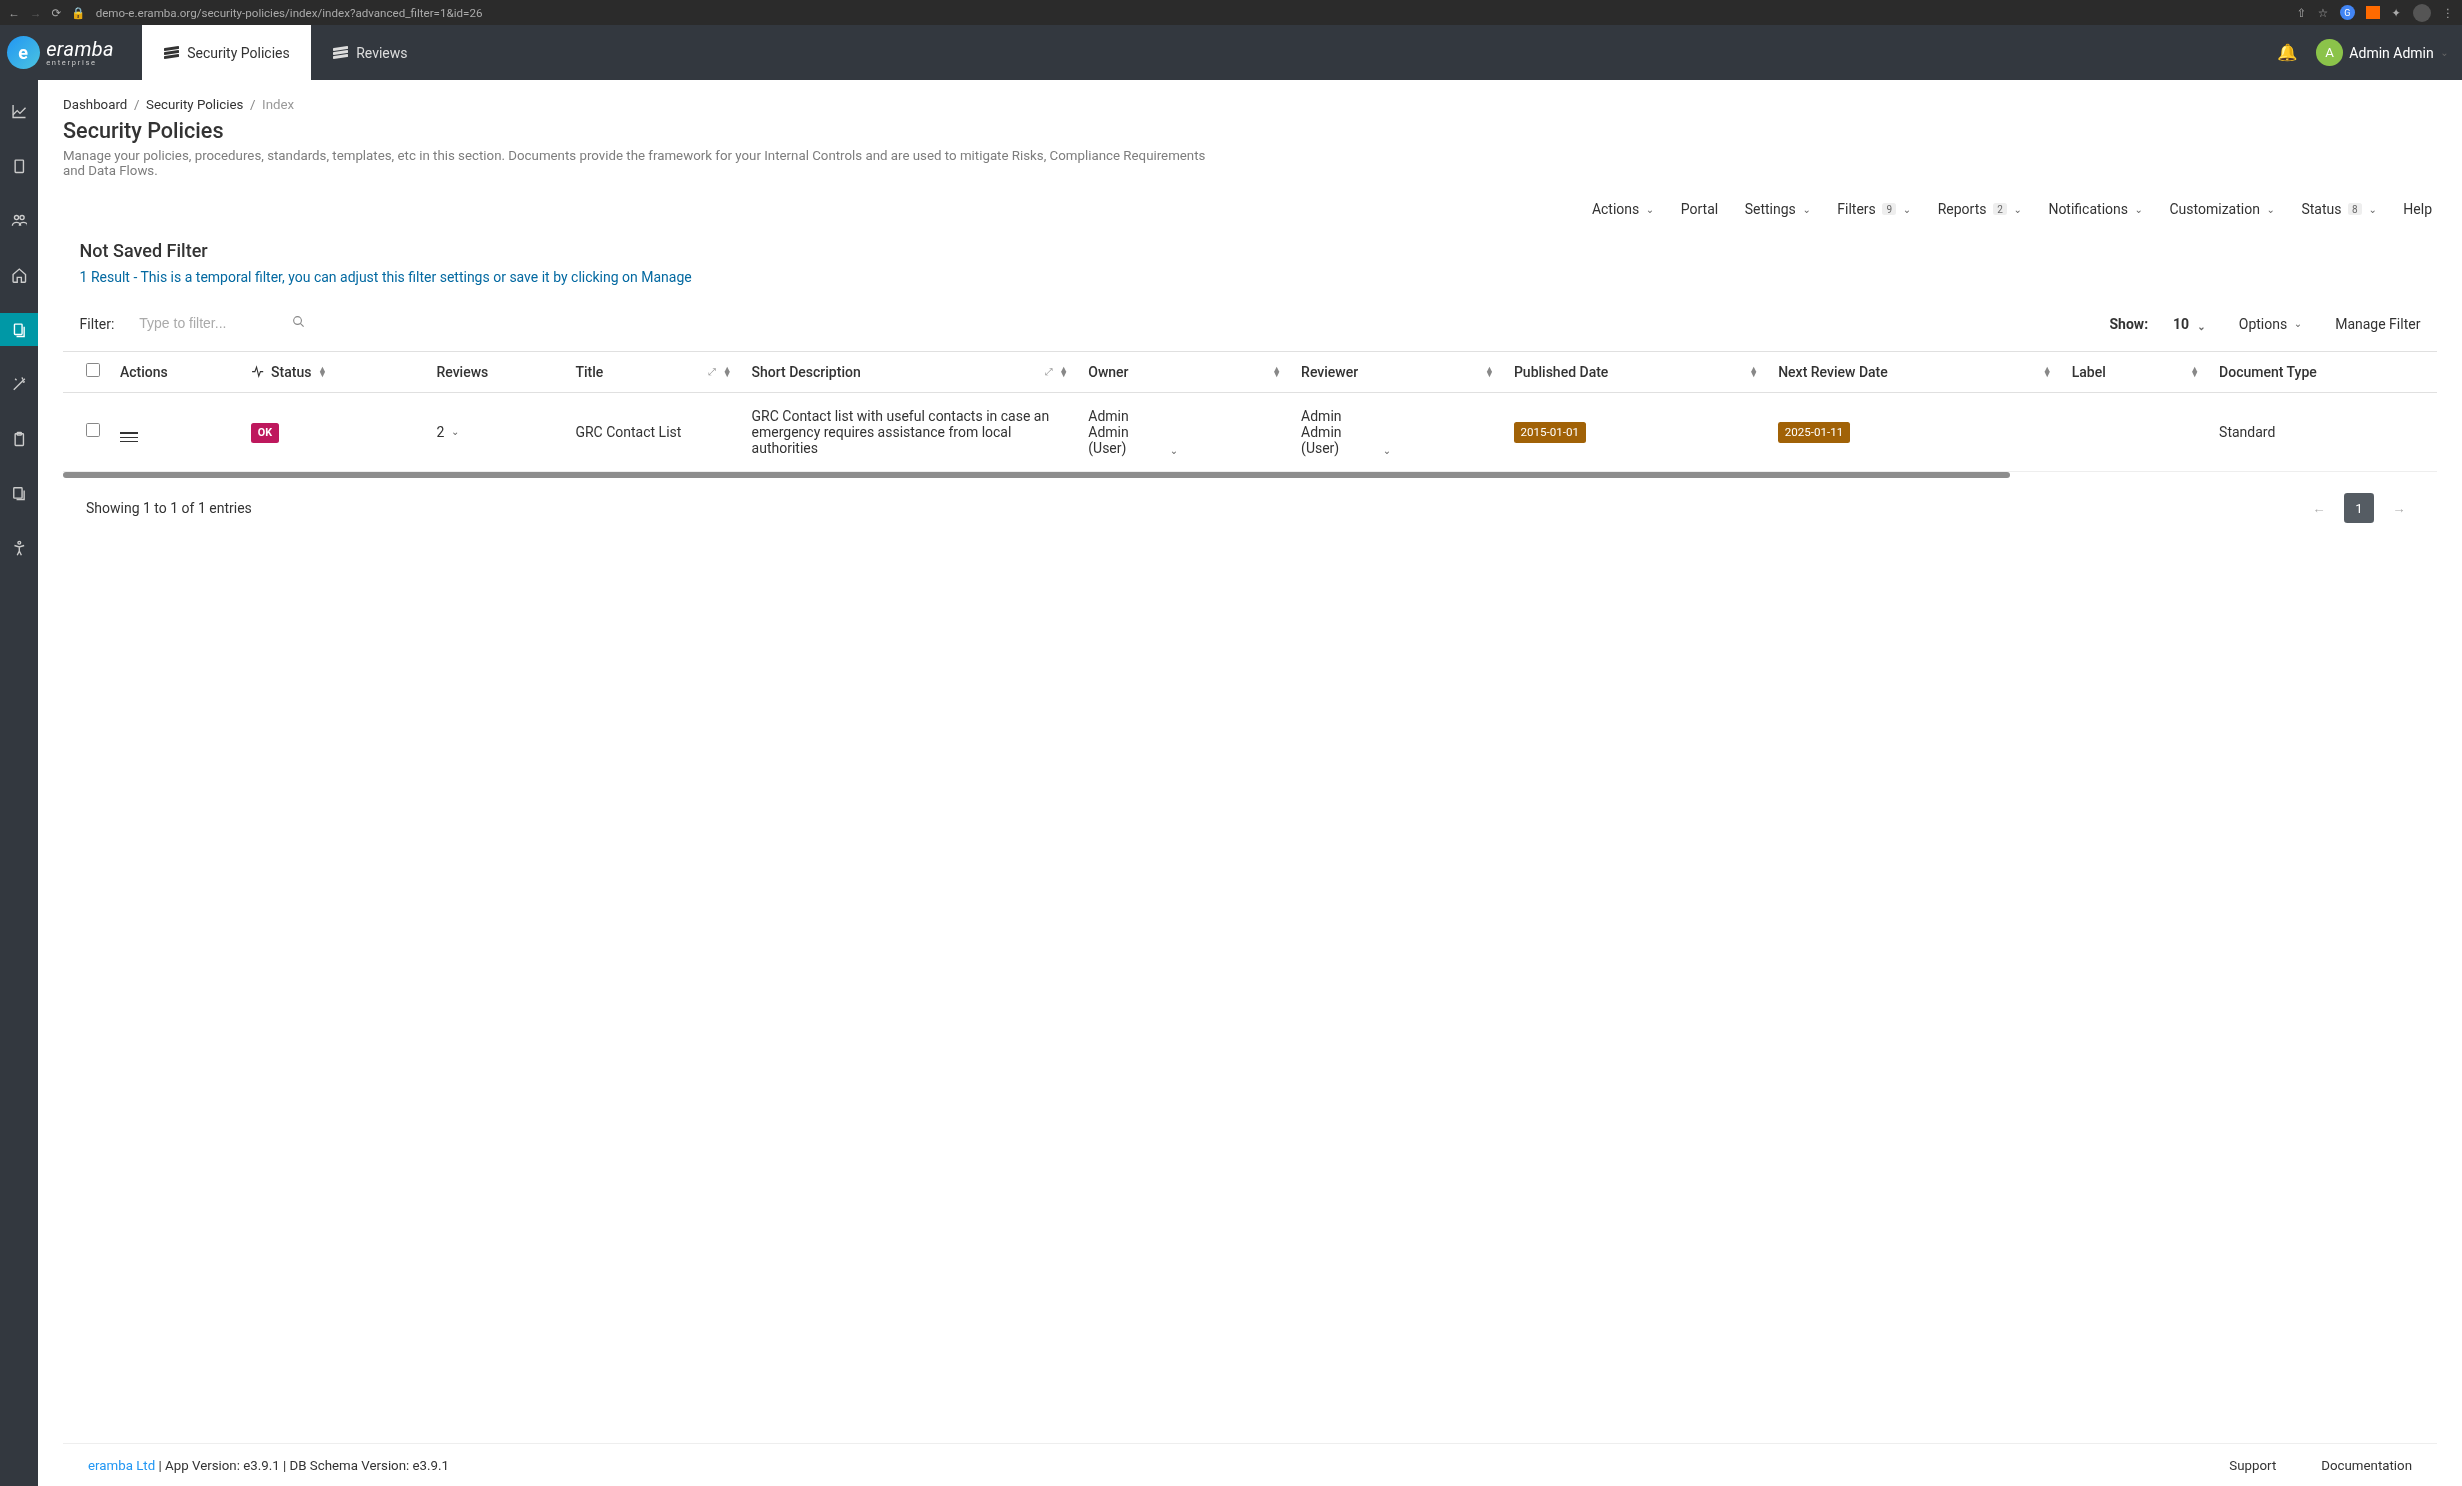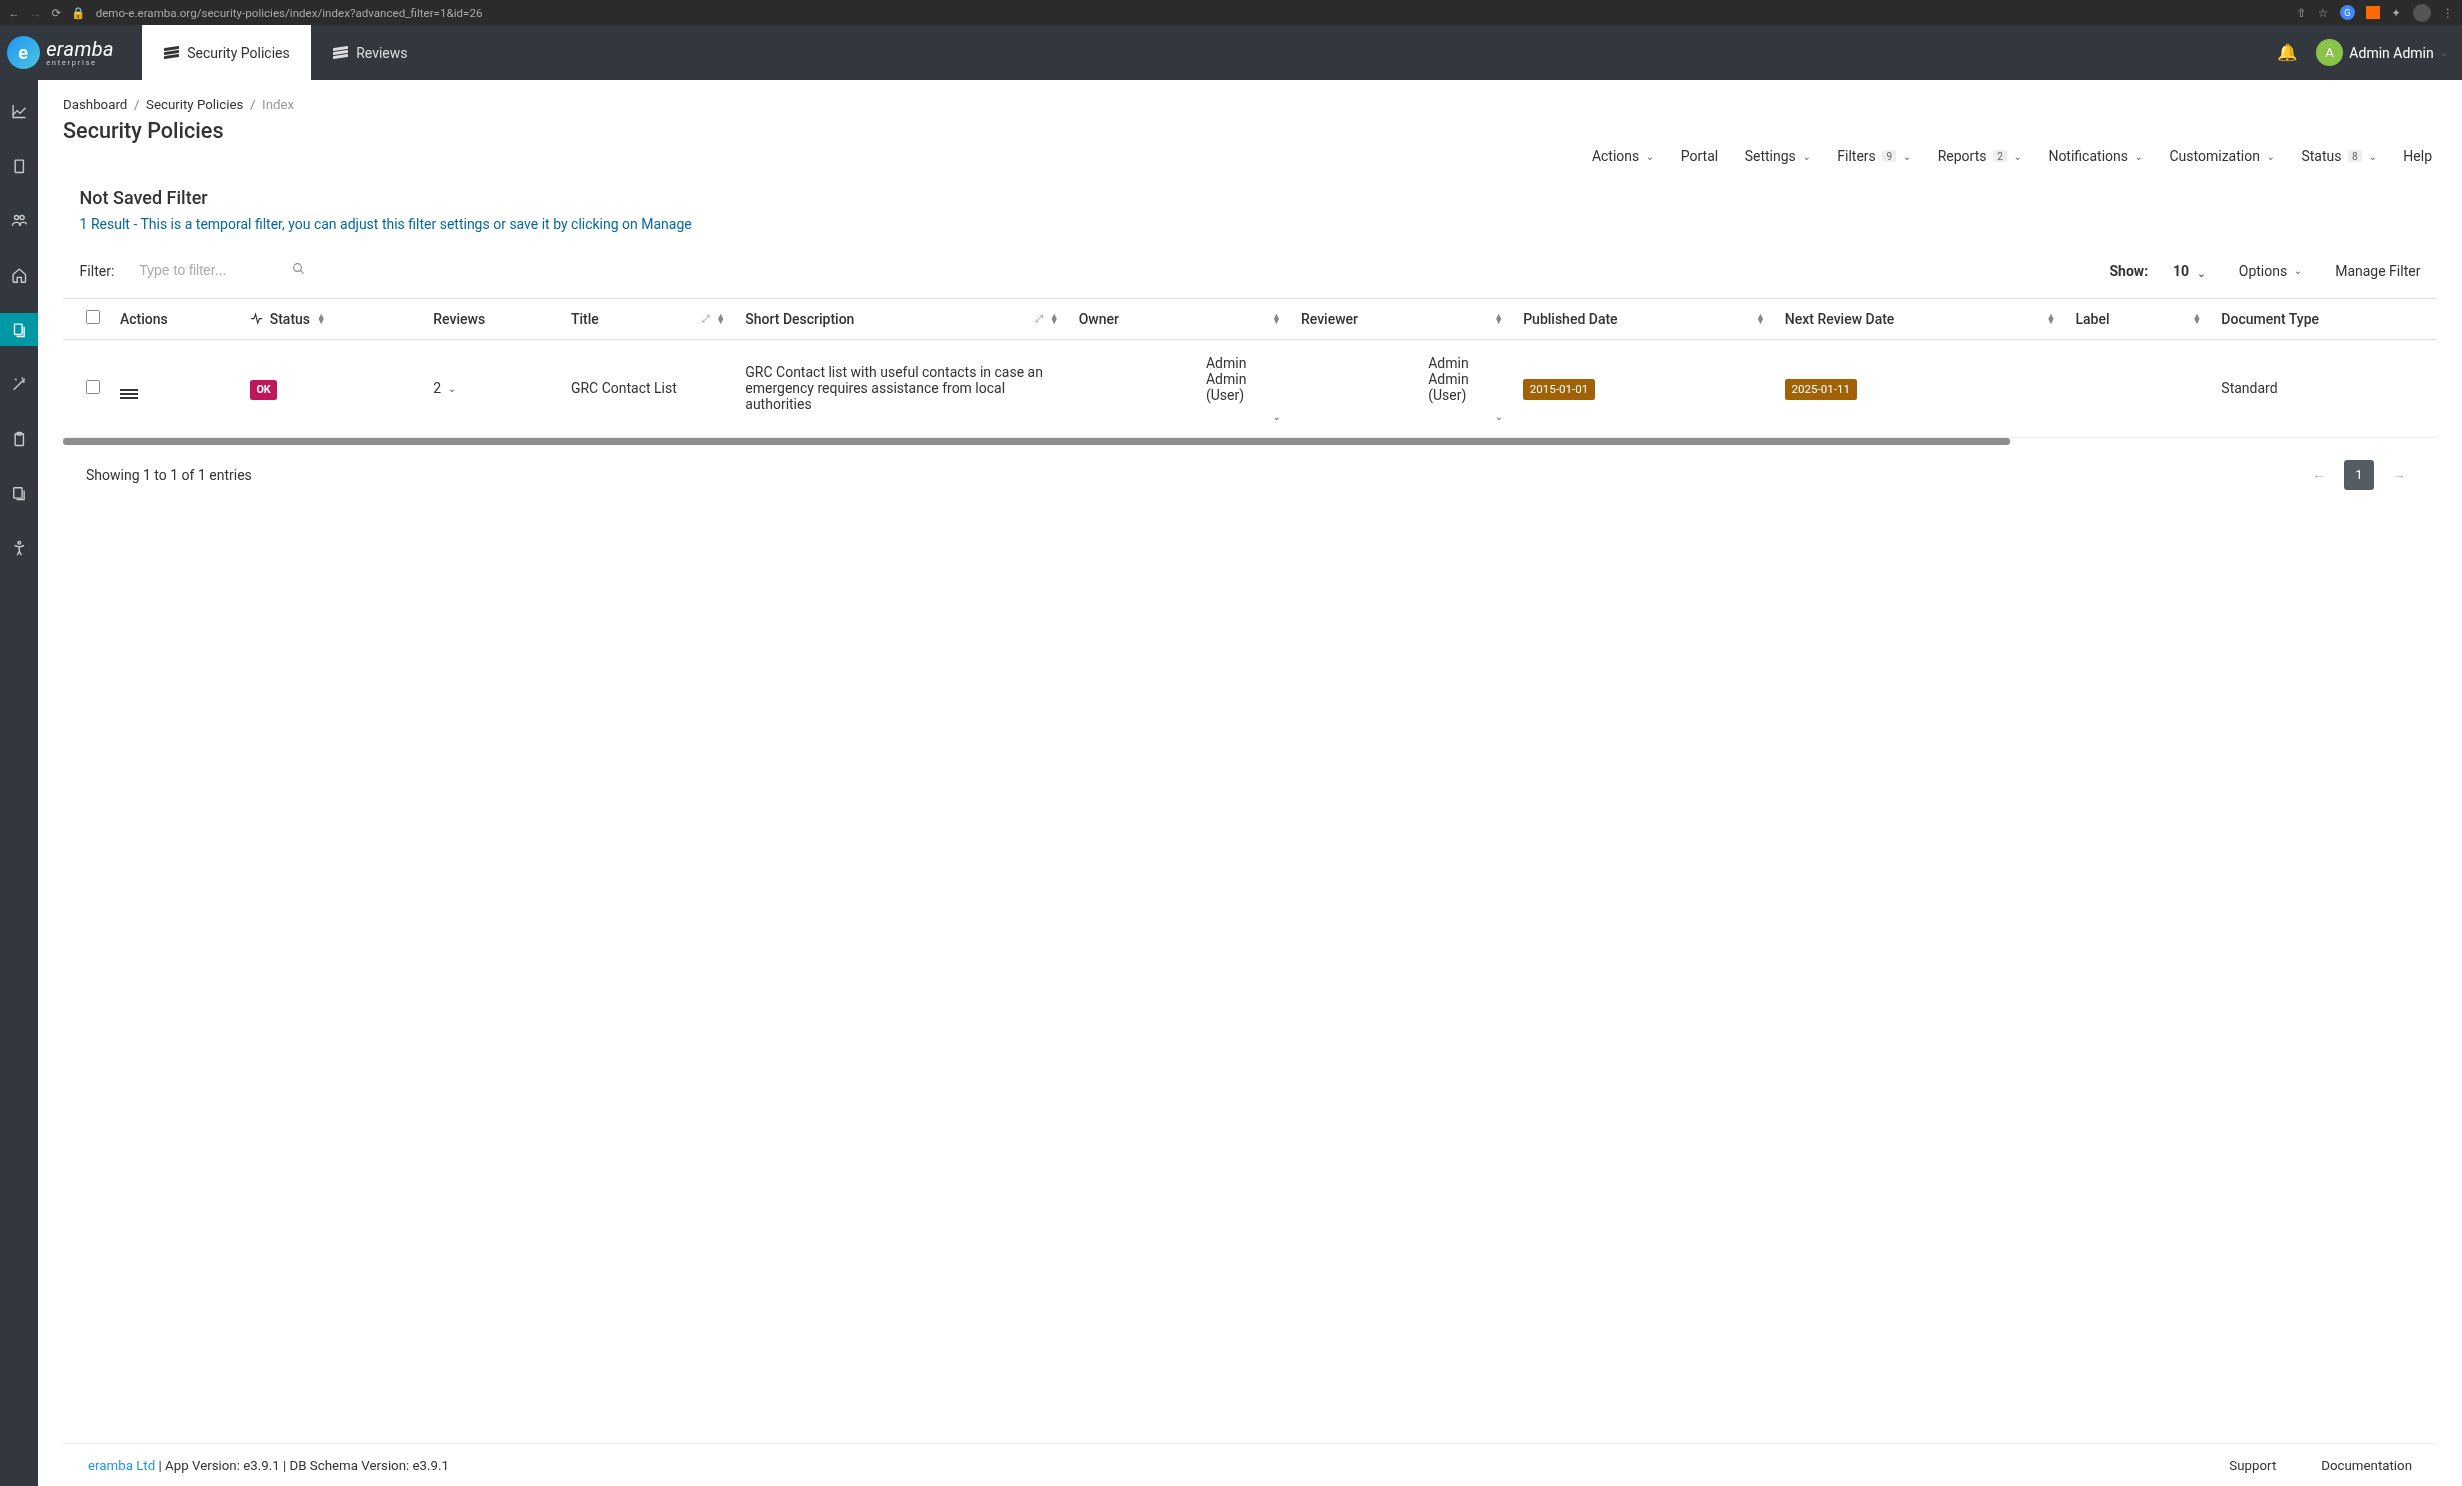--- a/index.html
+++ b/index.html
@@ -111,21 +111,21 @@
 }
 .th-inner { display: flex; align-items: center; gap: 6.6px; }
 .sort-icon, .expand-icon { font-size: 9px; color: #888; display: inline-flex; flex-direction: column; line-height: 5px; }
 .expand-icon { font-size: 10px; }
 .chk { width: 14px; height: 14px; border: 1.7px solid #888; border-radius: 1.7px; display: inline-block; cursor: pointer; }
 .row-menu-btn { width: 18px; display: inline-flex; flex-direction: column; gap: 2.5px; cursor: pointer; }
 .row-menu-btn span { height: 1.7px; background: #333; }
 .status-ok { background: #be185d; color: #fff; font-size: 10.8px; padding: 3.3px 6.6px; border-radius: 2.5px; font-weight: 700; }
 .date-pill { background: #a16207; color: #fff; font-size: 11.6px; padding: 3.3px 6.6px; border-radius: 2.5px; }
 .reviews-cell, .owner-cell, .reviewer-cell { display: flex; align-items: center; gap: 6.6px; }
-.owner-cell, .reviewer-cell { flex-direction: column; align-items: flex-end; margin-left: 21px; }
+.owner-cell, .reviewer-cell { flex-direction: row; align-items: flex-end; }
 .owner-cell .chev, .reviewer-cell .chev { margin-top: 1.7px; }
 
 .scroll-bar-fake { height: 6.6px; background: #8d8d8d; border-radius: 3.3px; margin: 0 0 0 0; width: 82%; }
 
 
 .pagination-row {
   display: flex; align-items: center; padding: 15px 23px; font-size: 14px;
 }
 .page-nav { margin-left: auto; display: flex; gap: 10px; align-items: center; }
 .page-btn {
@@ -254,20 +254,21 @@
 
   <div class="main">
     <div class="breadcrumb">
       <a href="#">Dashboard</a>
       <span class="sep">/</span>
       <a href="#">Security Policies</a>
       <span class="sep">/</span>
       <span class="current">Index</span>
     </div>
     <div class="page-title">Security Policies</div>
+    <div class="page-desc">Manage your policies, procedures, standards, templates, etc in this section. Documents provide the framework for your Internal Controls and are used to mitigate Risks, Compliance Requirements and Data Flows.</div>
 
     <div class="toolbar">
       <div class="toolbar-item">
           <span>Actions</span>
           <span class="chev">⌄</span>
         </div>
       <div class="toolbar-item">
           <span>Portal</span>
         </div>
       <div class="toolbar-item">

